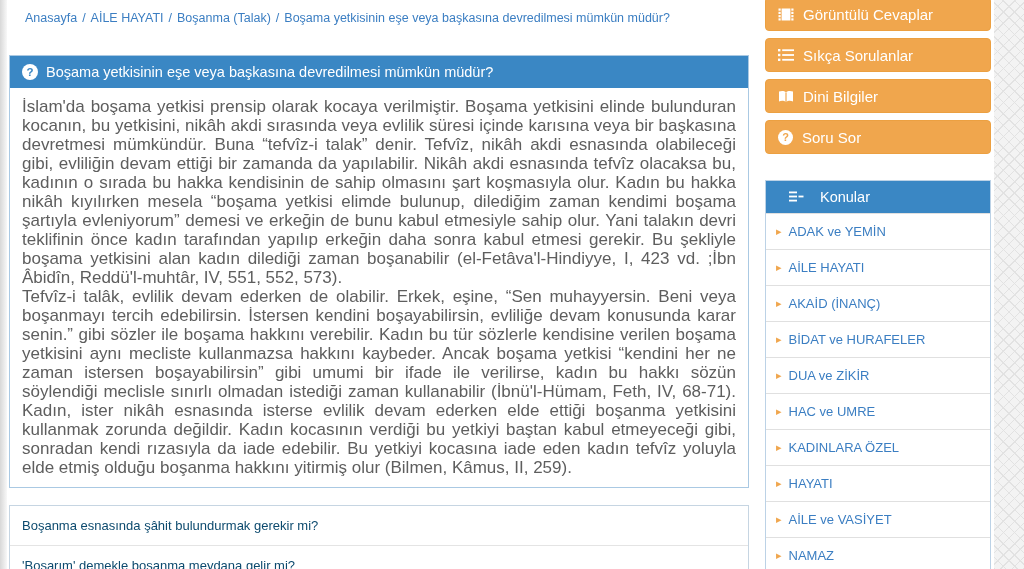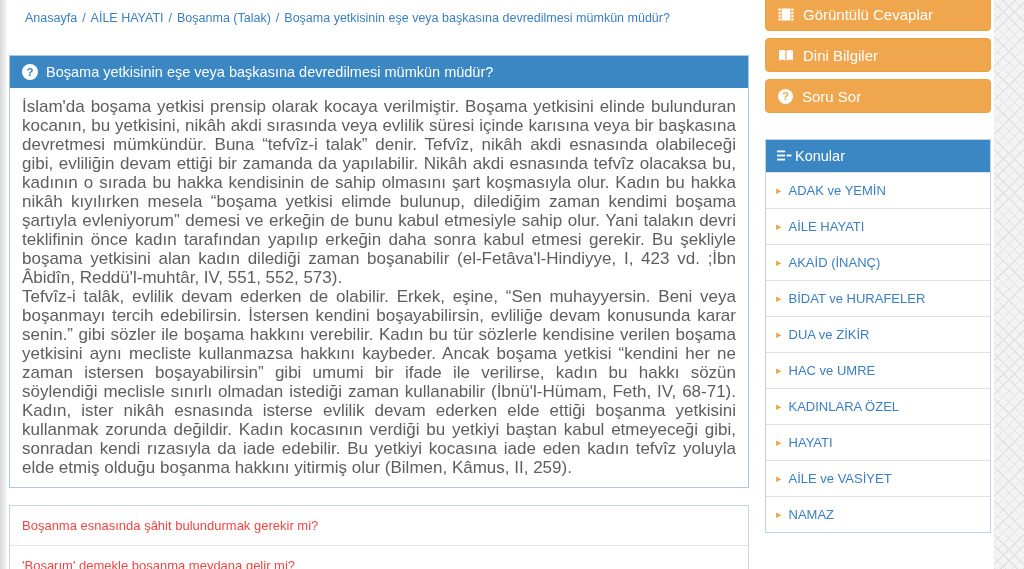--- a/index.html
+++ b/index.html
@@ -40,42 +40,42 @@
   }
   .panel-body {
     padding: 9px 12px 10px 12px; font-size: 17px; line-height: 19px;
     color: #5e5e5e; text-align: justify;
   }
   .panel-body p { margin: 0; }
 
   .similar-panel { margin-top: 17px; border: 1px solid #c6d5e2; }
   .similar-item {
     padding: 12px 12px; border-bottom: 1px solid #e4e4e4;
-    font-size: 13px; color: #ef4444; cursor: pointer; background: #fff;
+    font-size: 13px; color: #0c4a6e; cursor: pointer; background: #fff;
   }
 
   .sidebar { position: absolute; left: 765px; top: -3px; width: 226px; }
   .side-btn {
     display: flex; align-items: center; gap: 9px;
     width: 100%; height: 34px; margin-bottom: 7px;
     background: #f0a64d; border: 1px solid #eca041; border-radius: 4px;
     color: #fff; font-size: 15px; padding: 0 12px;
     font-family: inherit; cursor: pointer; text-align: left;
   }
   .btn-icon { display: inline-flex; align-items: center; justify-content: center; flex: 0 0 auto; }
   .q-circle {
     width: 15px; height: 15px; border-radius: 50%; background: #fff;
     color: #f0a64d; font-size: 11px; font-weight: bold;
     display: inline-flex; align-items: center; justify-content: center;
   }
 
   .topics-panel { margin-top: 26px; border: 1px solid #bcd2e6; background: #fff; }
   .topics-header {
-    background: #3a87c4; color: #fff; padding: 8px 11px;
-    font-size: 14.5px; display: flex; align-items: center; gap: 3px;
+    background: #3a87c4; color: #fff; padding: 8px 23px;
+    font-size: 14.5px; display: flex; align-items: center; gap: 16px;
   }
   .topic-item {
     display: flex; align-items: center; gap: 7px;
     padding: 10px 10px; border-top: 1px solid #e0e0e0;
     font-size: 13px; color: #3b7ec2; cursor: pointer; background: #fff;
   }
   .topic-item:first-of-type { border-top: none; }
   .topic-marker { color: #f0a64d; font-size: 11px; line-height: 1; }
 </style>
 </head>
@@ -121,20 +121,33 @@
           <rect x="0.5" y="10.3" width="2.2" height="2.2"></rect>
         <rect x="13.3" y="0.5" width="2.2" height="2.2"></rect>
           <rect x="13.3" y="3.8" width="2.2" height="2.2"></rect>
           <rect x="13.3" y="7.1" width="2.2" height="2.2"></rect>
           <rect x="13.3" y="10.3" width="2.2" height="2.2"></rect>
       </svg>
     </span>
     <span>Görüntülü Cevaplar</span>
   </button>
 
+  <button class="side-btn">
+    <span class="btn-icon">
+      <svg width="16" height="12" viewBox="0 0 16 12" fill="#ffffff" xmlns="http://www.w3.org/2000/svg">
+        <rect x="0" y="0" width="2.4" height="2.4"></rect>
+          <rect x="4.2" y="0.3" width="11.8" height="1.8"></rect>
+        <rect x="0" y="4.8" width="2.4" height="2.4"></rect>
+          <rect x="4.2" y="5.1" width="11.8" height="1.8"></rect>
+        <rect x="0" y="9.6" width="2.4" height="2.4"></rect>
+          <rect x="4.2" y="9.9" width="11.8" height="1.8"></rect>
+      </svg>
+    </span>
+    <span>Sıkça Sorulanlar</span>
+  </button>
 
   <button class="side-btn">
     <span class="btn-icon">
       <svg width="16" height="13" viewBox="0 0 16 13" fill="#ffffff" xmlns="http://www.w3.org/2000/svg">
         <path d="M8 2.2 C6.2 0.7 3.2 0.7 1 1.6 L1 11.4 C3.2 10.5 6.2 10.5 7.4 11.9 L7.4 2.8 Z"></path>
         <path d="M8 2.2 C9.8 0.7 12.8 0.7 15 1.6 L15 11.4 C12.8 10.5 9.8 10.5 8.6 11.9 L8.6 2.8 Z"></path>
       </svg>
     </span>
     <span>Dini Bilgiler</span>
   </button>

